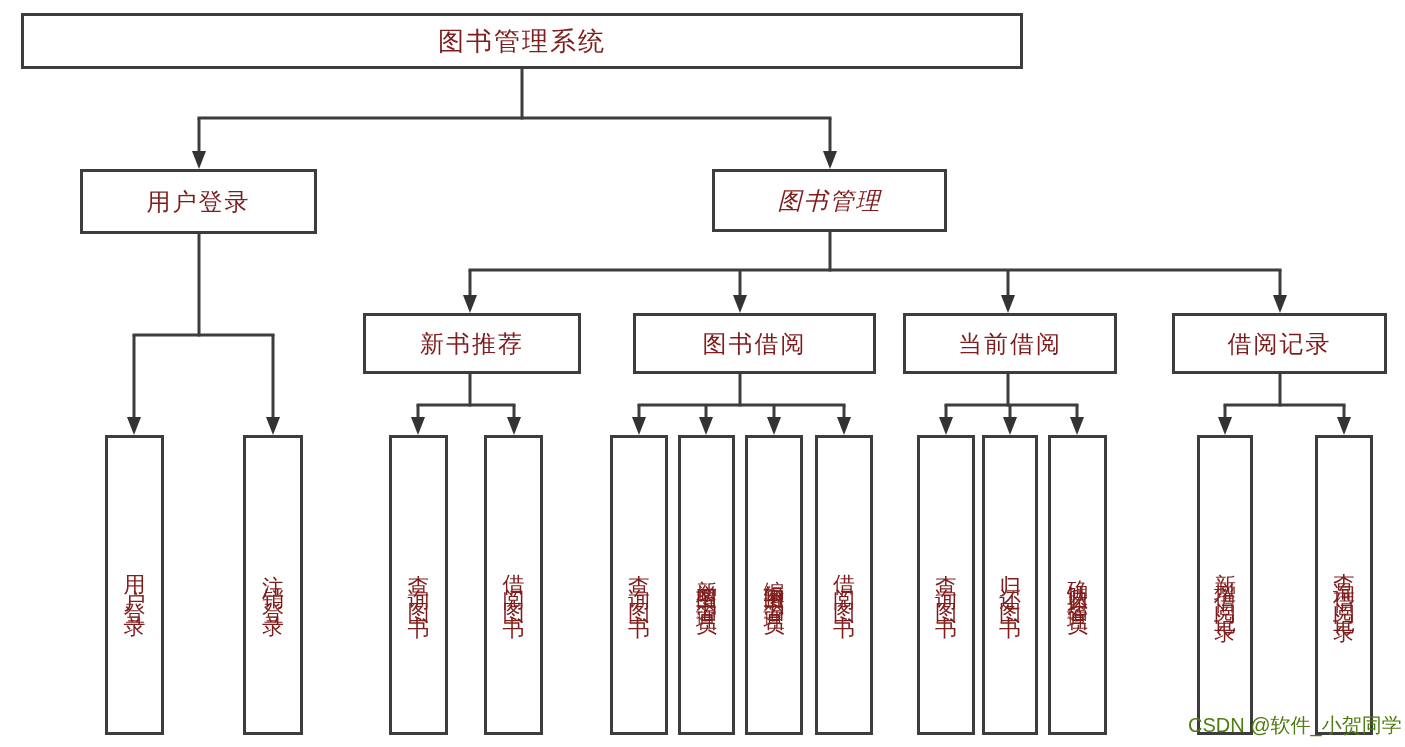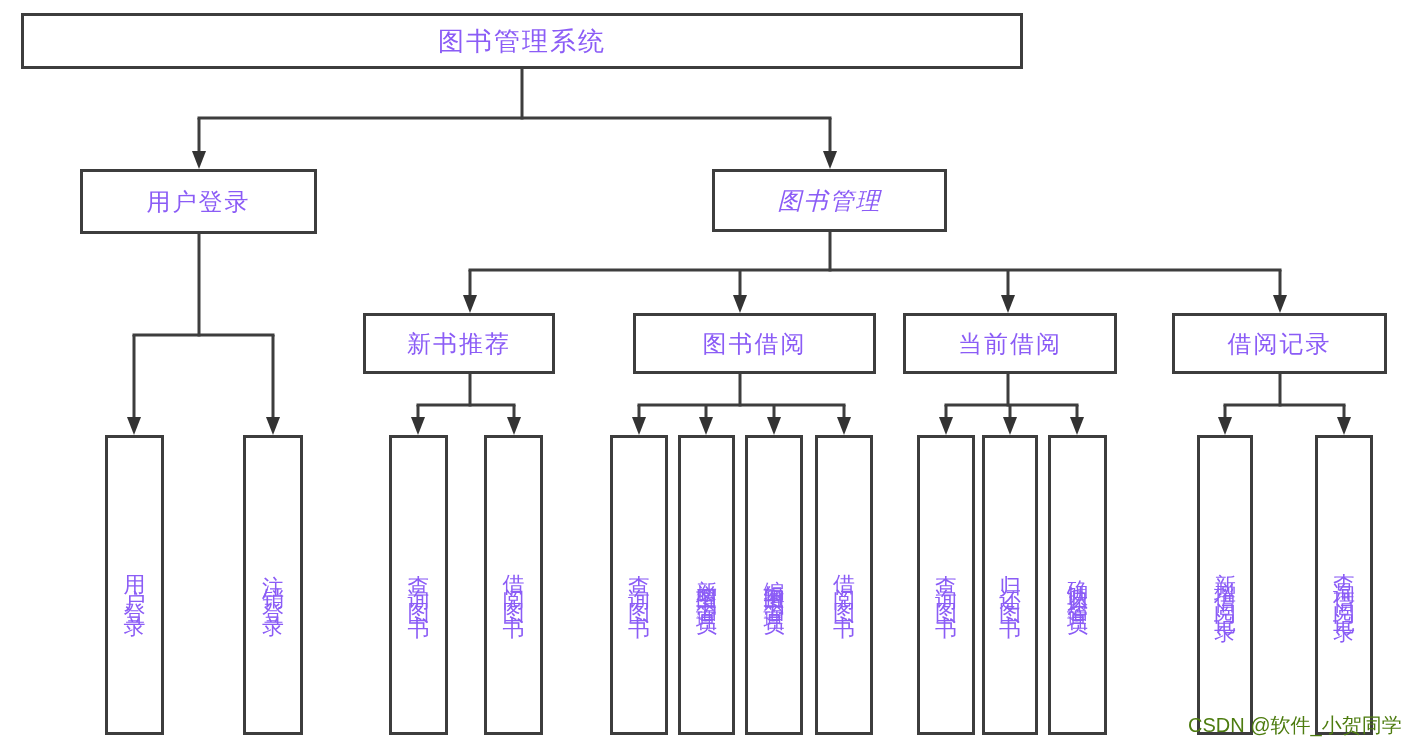--- a/index.html
+++ b/index.html
@@ -16,21 +16,21 @@
     left: 0; top: 0;
     width: 1405px; height: 747px;
   }
   #connectors line { stroke: #3d3d3d; stroke-width: 3; }
   #connectors polygon { fill: #333333; }
   .node {
     position: absolute;
     box-sizing: border-box;
     border: 3px solid #3d3d3d;
     background: #ffffff;
-    color: #8b5cf6;
+    color: #7f1d1d;
     display: flex;
     align-items: center;
     justify-content: center;
     text-align: center;
   }
   .h-node { font-size: 24px; letter-spacing: 2px; }
   .root-node { font-size: 26px; letter-spacing: 2px; }
   .v-node {
     writing-mode: vertical-rl;
     text-orientation: mixed;
@@ -114,21 +114,21 @@
     <polygon points="1218,417 1232,417 1225,435"></polygon>
     <line x1="1344" y1="405" x2="1344" y2="424"></line>
     <polygon points="1337,417 1351,417 1344,435"></polygon>
   </svg>
 
   <div class="node root-node" style="left:21px; top:13px; width:1002px; height:56px;">图书管理系统</div>
 
   <div class="node h-node" style="left:80px; top:169px; width:237px; height:65px;">用户登录</div>
   <div class="node h-node" style="left:712px; top:169px; width:235px; height:63px;font-style:italic;">图书管理</div>
 
-  <div class="node h-node" style="left:363px; top:313px; width:192px; height:61px;">新书推荐</div>
+  <div class="node h-node" style="left:363px; top:313px; width:218px; height:61px;">新书推荐</div>
   <div class="node h-node" style="left:633px; top:313px; width:243px; height:61px;">图书借阅</div>
   <div class="node h-node" style="left:903px; top:313px; width:214px; height:61px;text-align:center;">当前借阅</div>
   <div class="node h-node" style="left:1172px; top:313px; width:215px; height:61px;">借阅记录</div>
 
   <div class="node v-node v-short" style="left:105px; top:435px; width:59px; height:300px;">用户登录</div>
   <div class="node v-node v-short" style="left:243px; top:435px; width:60px; height:300px;">注销登录</div>
 
   <div class="node v-node v-short" style="left:389px; top:435px; width:59px; height:300px;">查询图书</div>
   <div class="node v-node v-short" style="left:484px; top:435px; width:59px; height:300px;">借阅图书</div>
 

